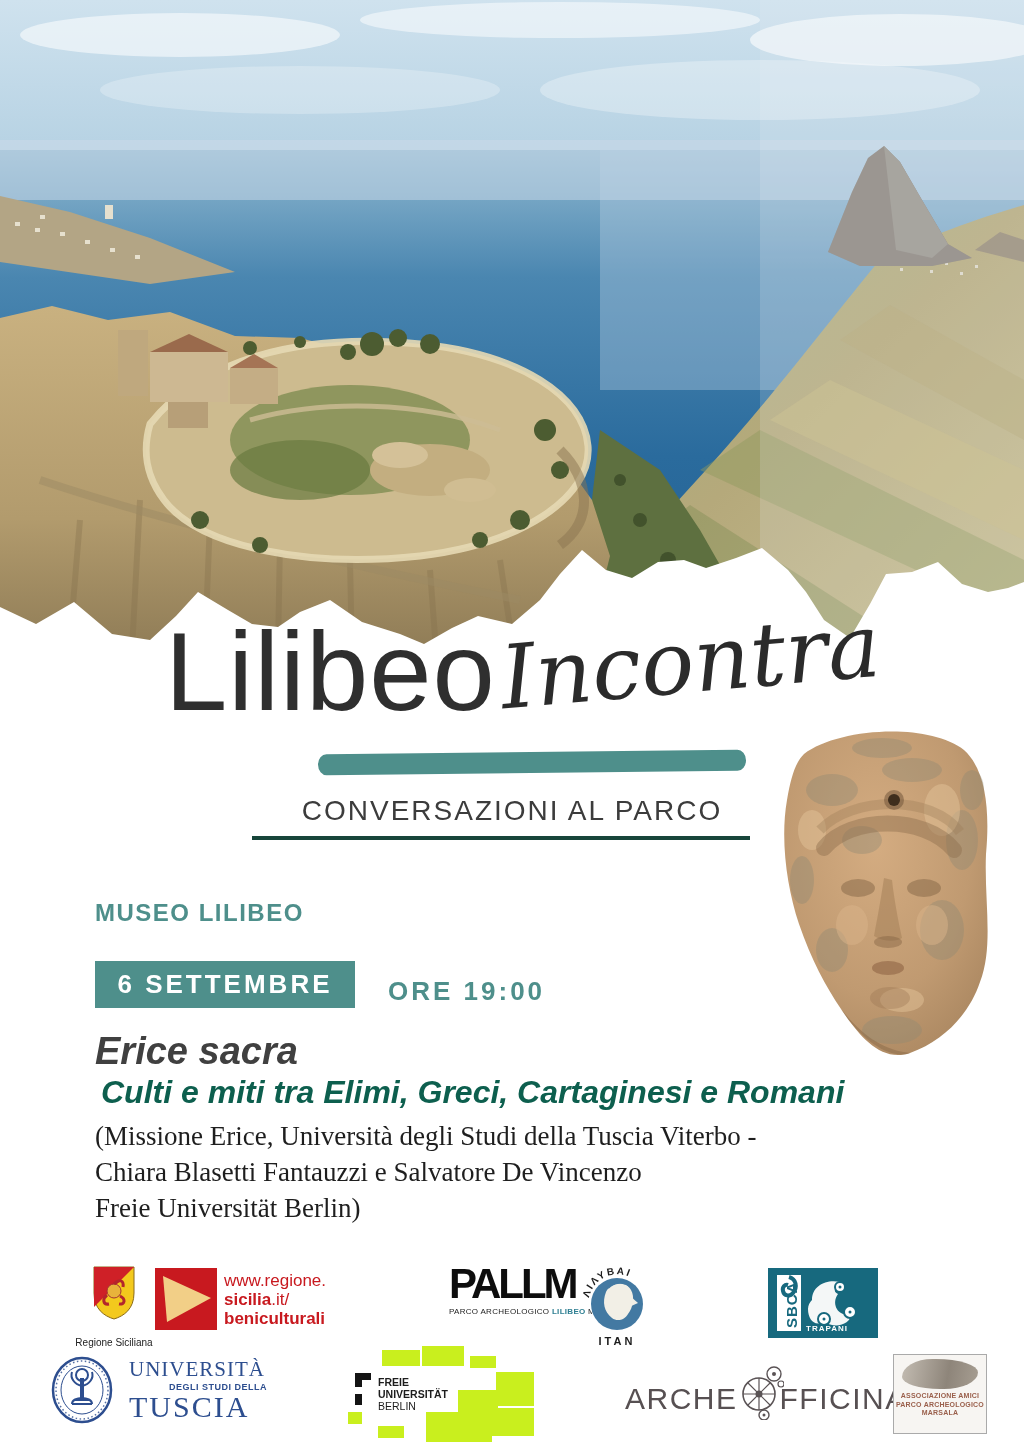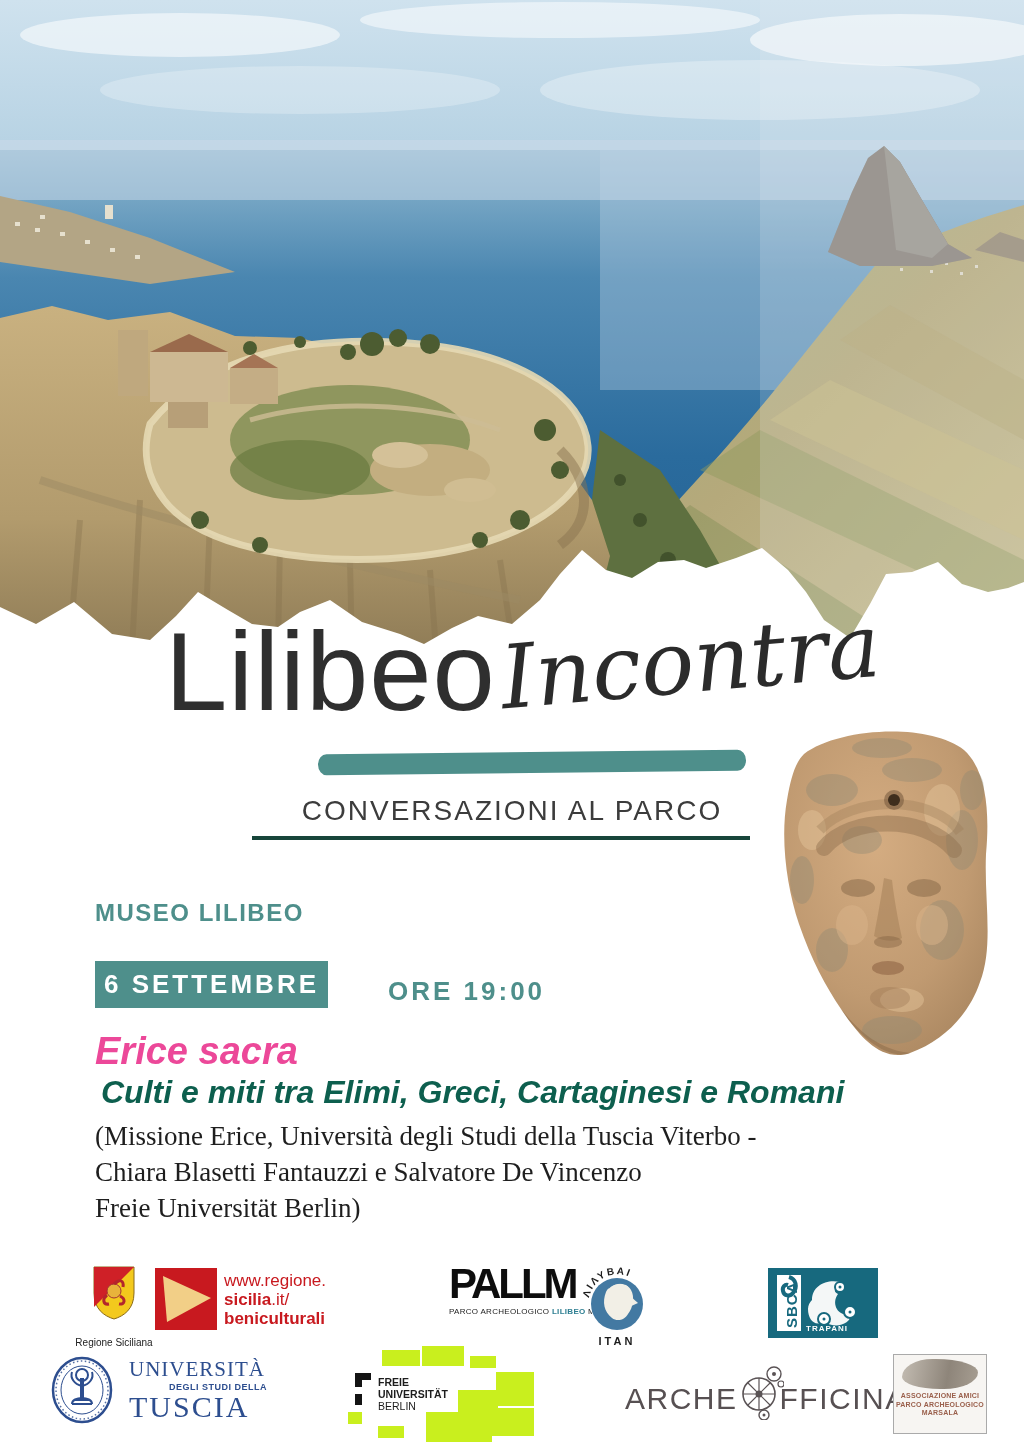--- a/index.html
+++ b/index.html
@@ -18,26 +18,26 @@
                 top:-18px;margin-left:4px;}
   .brush{position:absolute;left:318px;top:752px;width:428px;height:21px;background:#4E8F8B;
          border-radius:9px/11px;transform:rotate(-.6deg);}
   .subtitle{position:absolute;left:0;top:795px;width:1024px;text-align:center;
             font-size:28px;letter-spacing:2px;color:#3c3c3c;}
   .rule{position:absolute;left:252px;top:836px;width:498px;height:4px;background:#17453A;}
 
   
   .venue{position:absolute;left:95px;top:883px;color:#4E8F8B;font-weight:700;
          font-size:24px;letter-spacing:1.5px;line-height:33px;margin-top:13px;}
-  .date-badge{position:absolute;left:95px;top:961px;width:233px;height:47px;background:#4E8F8B;
+  .date-badge{position:absolute;left:95px;top:961px;width:260px;height:47px;background:#4E8F8B;
               color:#ffffff;font-size:26px;font-weight:700;letter-spacing:3px;
               display:flex;align-items:center;justify-content:center;}
   .time{position:absolute;left:388px;top:976px;color:#4E8F8B;font-size:26px;
         font-weight:700;letter-spacing:3px;}
-  .event-title{position:absolute;left:95px;top:1030px;color:#ec4899;font-size:38px;
+  .event-title{position:absolute;left:95px;top:1030px;color:#404040;font-size:38px;
                font-weight:700;font-style:italic;}
   .event-subtitle{position:absolute;left:101px;top:1074px;color:#0D5F4E;font-size:32px;
                   font-weight:700;font-style:italic;}
   .speakers{position:absolute;left:95px;top:1118px;font-family:"Liberation Serif",serif;
             font-size:27px;line-height:36px;color:#1e1e1e;}
 
   .artifact{position:absolute;left:742px;top:720px;}
 
   
   .logo-regione{position:absolute;left:64px;top:1263px;width:100px;text-align:center;}

